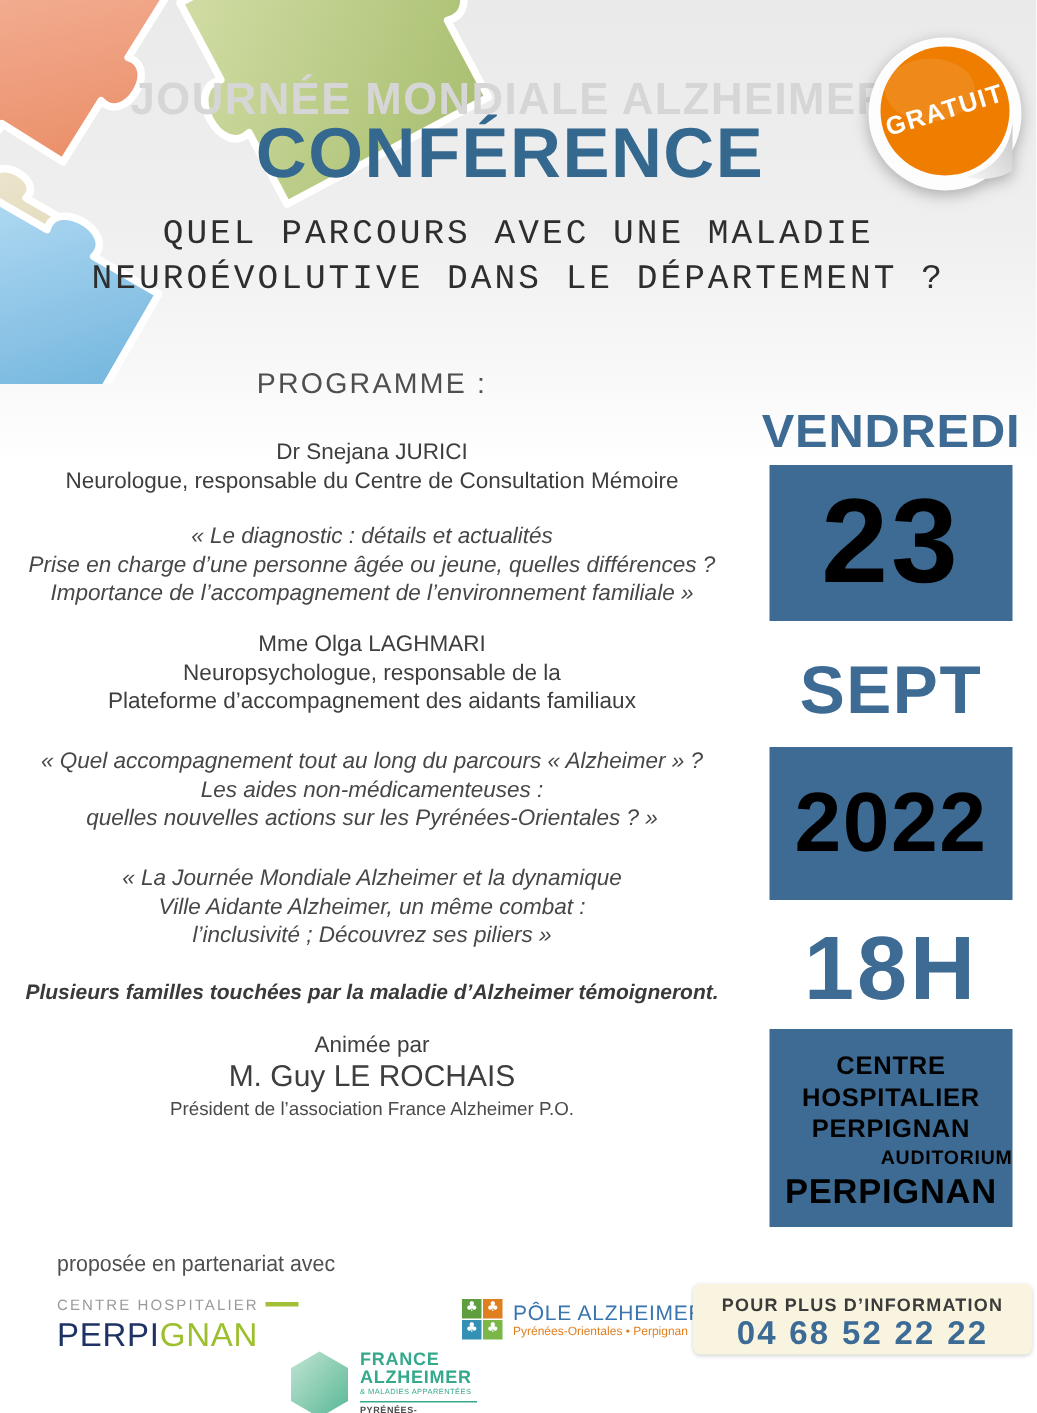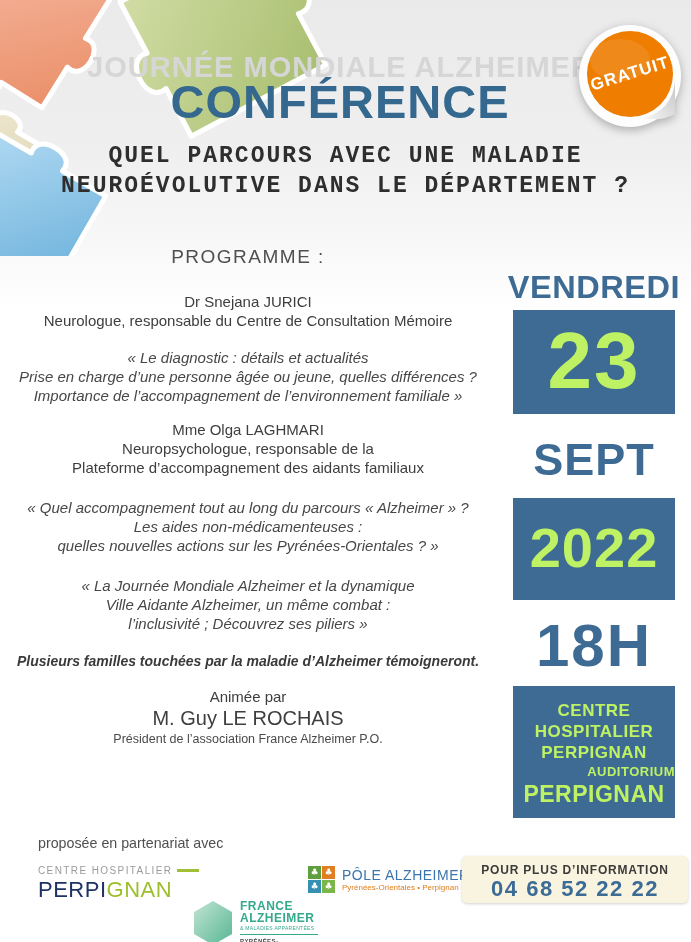--- a/index.html
+++ b/index.html
@@ -13,42 +13,42 @@
   .kicker{position:absolute;top:50px;left:60px;width:560px;text-align:center;
     font-size:30px;font-weight:bold;color:#d6d6d6;letter-spacing:1px;transform:scaleX(0.97);}
   .title{position:absolute;top:74px;left:60px;width:560px;text-align:center;
     font-size:47px;font-weight:bold;color:#35688f;letter-spacing:1px;}
   .badge{position:absolute;left:576px;top:24px;width:110px;height:108px;
     filter:drop-shadow(0 3px 5px rgba(0,0,0,.28));}
   .badge-label{position:absolute;left:0;top:40px;width:108px;text-align:center;
     font-size:17px;font-weight:bold;color:#ffffff;letter-spacing:1px;
     transform:rotate(-17deg);}
   .subtitle{position:absolute;top:141px;left:0;width:691px;text-align:center;
-    font-family:"Liberation Mono",monospace;font-weight:bold;font-size:23px;
+    font-family:"Liberation Mono",monospace;font-weight:normal;font-size:23px;
     color:#2e2e2e;line-height:30px;letter-spacing:2px;}
   .subtitle div{white-space:nowrap;}
   
   .main-col{position:absolute;left:8px;top:246px;width:480px;text-align:center;font-size:15px;}
   .main-col div{white-space:nowrap;}
   .prog-heading{font-size:19px;line-height:22px;letter-spacing:1.5px;color:#4f4f4f;}
   .speaker{line-height:19px;}
   .sp1{margin-top:24px;}
   .sp2{margin-top:15px;}
   .sp3{margin-top:15px;}
   .quote{margin-top:18px;line-height:19px;font-style:italic;color:#474747;}
   .q2,.q3{margin-top:21px;}
   .note{margin-top:19px;line-height:19px;font-weight:bold;font-style:italic;font-size:14px;color:#3a3a3a;}
   .host{margin-top:16px;}
   .host-intro{line-height:19px;}
   .host-name{font-size:20px;line-height:25px;}
   .host-title{font-size:12.5px;line-height:16px;color:#4a4a4a;}
   
   .sidebar{position:absolute;left:500px;top:270px;width:188px;text-align:center;}
   .ev-day{font-size:31px;font-weight:bold;color:#3d6b94;letter-spacing:.5px;line-height:36px;transform:scaleX(1.05);}
-  .ev-box{width:162px;background:#3d6b94;color:#bef264;font-weight:bold;margin:0 auto;}
+  .ev-box{width:162px;background:#3d6b94;color:#000000;font-weight:bold;margin:0 auto;}
   .ev-date{margin-top:4px;height:104px;line-height:102px;font-size:80px;letter-spacing:2px;}
   .ev-month{font-size:45px;font-weight:bold;color:#3d6b94;margin-top:22px;line-height:48px;letter-spacing:1px;}
   .ev-year{margin-top:14px;height:102px;line-height:100px;font-size:56px;letter-spacing:1px;}
   .ev-time{font-size:60px;font-weight:bold;color:#3d6b94;margin-top:14px;line-height:64px;letter-spacing:2px;}
   .ev-venue{margin-top:8px;height:132px;box-sizing:border-box;padding-top:14px;letter-spacing:.5px;}
   .v-l{font-size:17px;line-height:21px;}
   .v-s{font-size:13px;line-height:17px;text-align:right;}
   .v-xl{font-size:23px;line-height:28px;}
   
   .partnership{position:absolute;left:38px;top:834px;font-size:15px;color:#4f4f4f;

